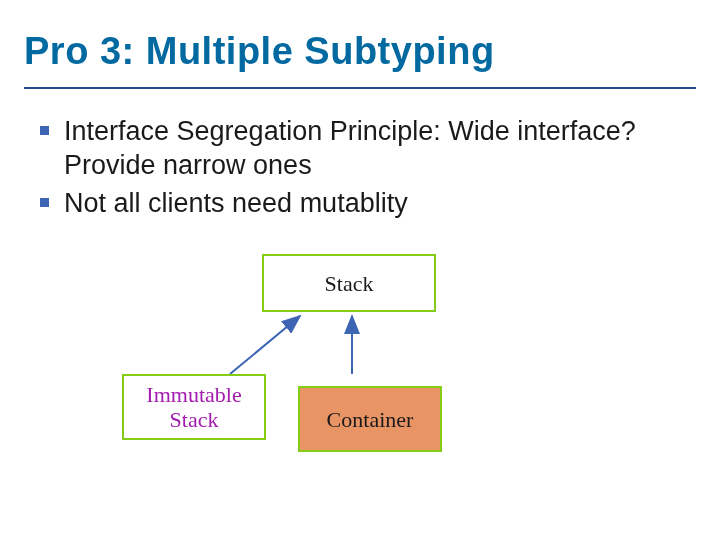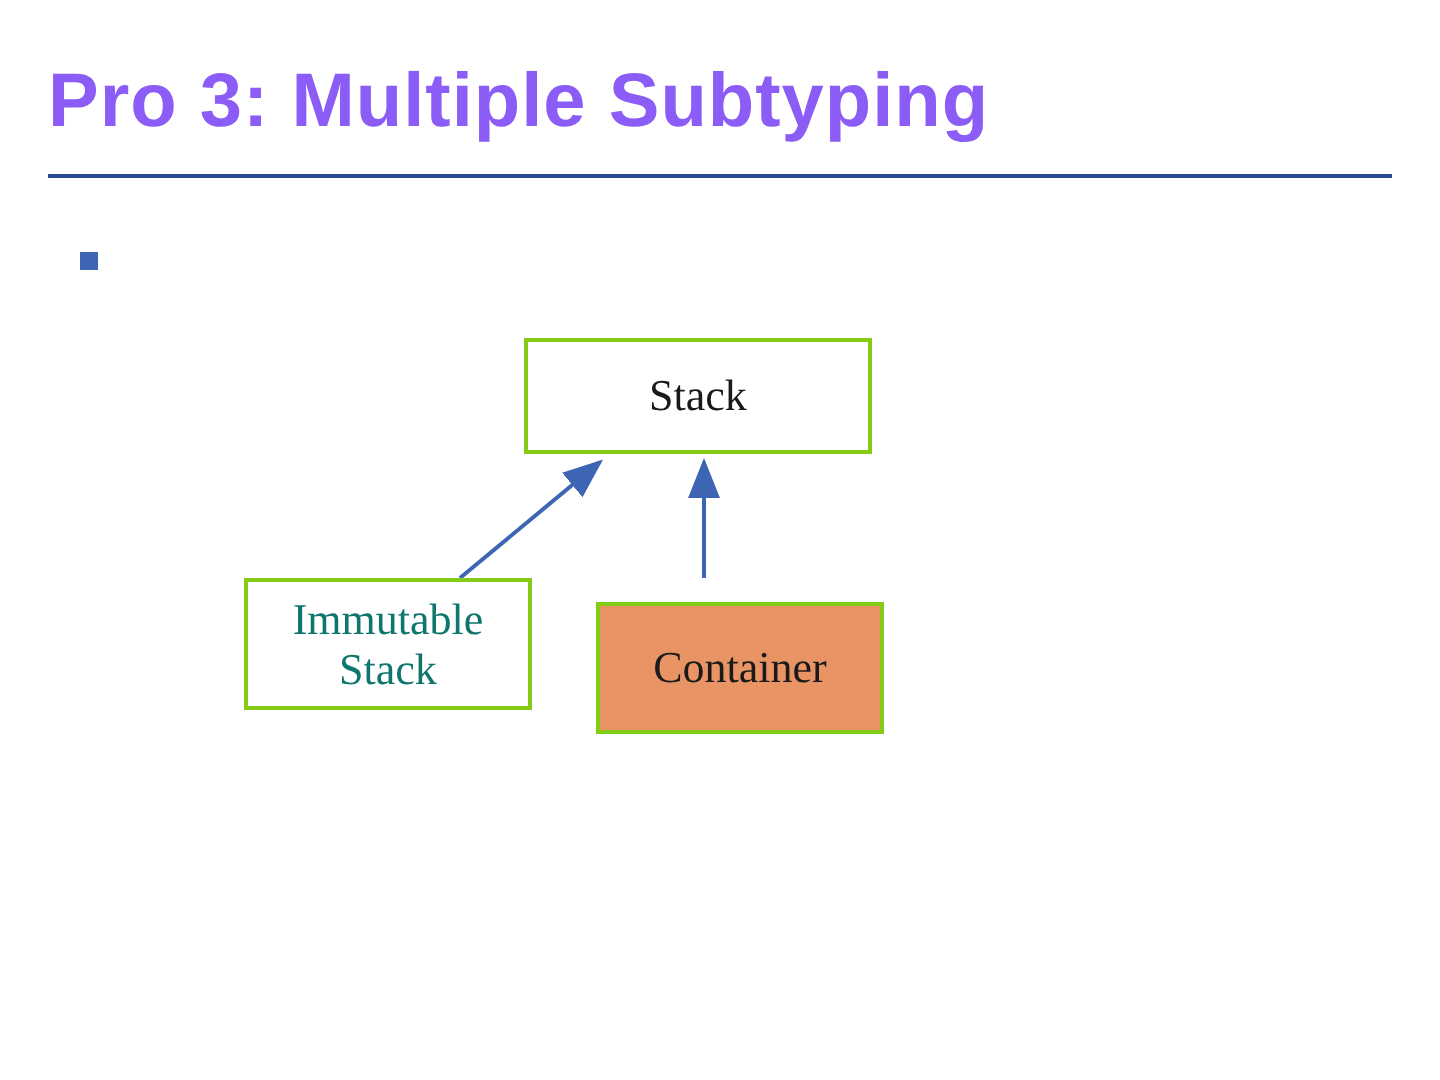--- a/index.html
+++ b/index.html
@@ -9,21 +9,21 @@
     }
     body {
       width: 720px;
       height: 540px;
       background: #ffffff;
       font-family: Arial, Helvetica, sans-serif;
       position: relative;
       overflow: hidden;
     }
     .title {
-      color: #8b5cf6;
+      color: #0369a1;
       font-size: 38px;
       font-weight: bold;
       padding: 30px 0 0 24px;
       letter-spacing: 0.5px;
     }
     .divider {
       border: none;
       border-top: 2px solid #2a4a8f;
       margin: 14px 24px 0 24px;
     }
@@ -78,21 +78,21 @@
       height: 58px;
       background: #ffffff;
       color: #1a1a1a;
     }
     .box-immutable {
       left: 122px;
       top: 150px;
       width: 144px;
       height: 66px;
       background: #ffffff;
-      color: #0f766e;
+      color: #a21caf;
     }
     .box-container {
       left: 298px;
       top: 162px;
       width: 144px;
       height: 66px;
       background: #e99465;
       color: #1a1a1a;
     }
     svg.arrows {
@@ -107,20 +107,27 @@
 <body>
 
 <h1 class="title">Pro 3: Multiple Subtyping</h1>
 <hr class="divider">
 
 <div class="bullets">
   <div class="bullet-item">
     <span class="bullet-mark">
         <span class="bullet-square"></span>
       </span>
+    <span class="bullet-text">Interface Segregation Principle: Wide interface? Provide narrow ones</span>
+  </div>
+  <div class="bullet-item">
+    <span class="bullet-mark">
+        <span class="bullet-square"></span>
+      </span>
+    <span class="bullet-text">Not all clients need mutablity</span>
   </div>
 </div>
 
 <div class="diagram">
   <svg class="arrows" viewBox="0 0 720 260" preserveAspectRatio="none">
     <defs>
       <marker id="arrowhead" markerWidth="10" markerHeight="8" refX="9" refY="4" orient="auto">
         <polygon points="0 0, 10 4, 0 8" fill="#3d65b3"></polygon>
       </marker>
     </defs>

